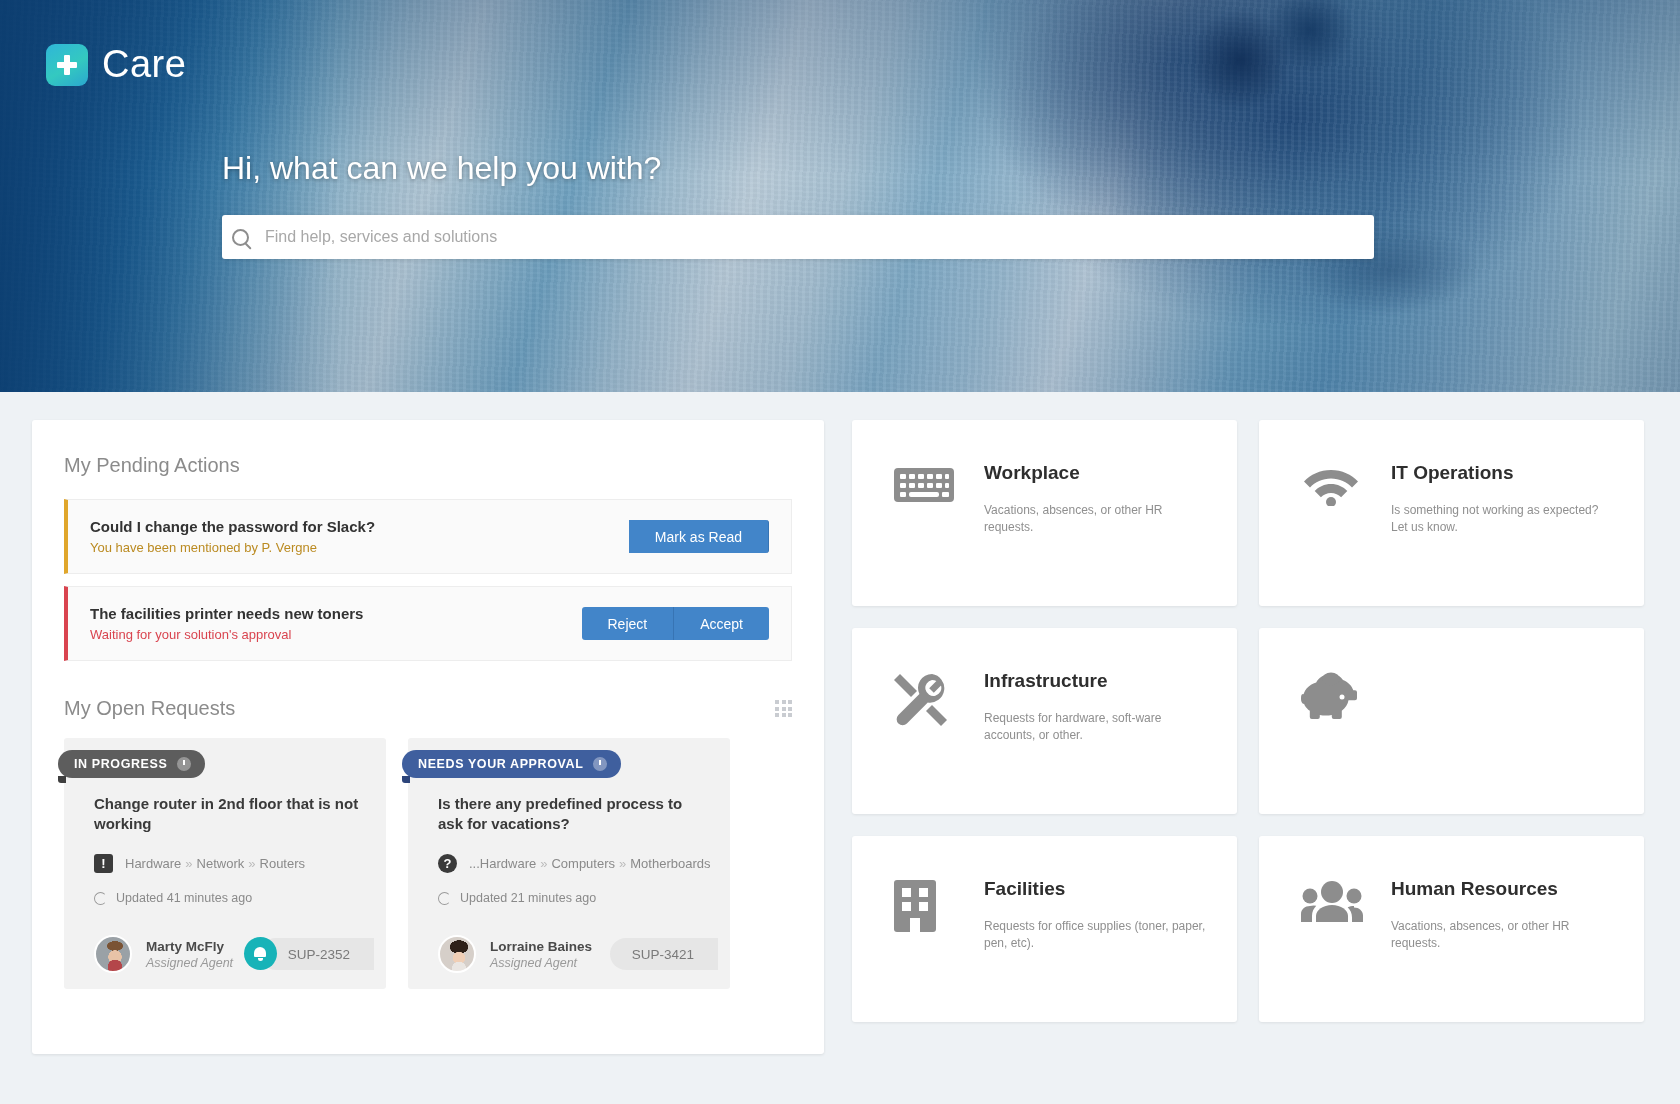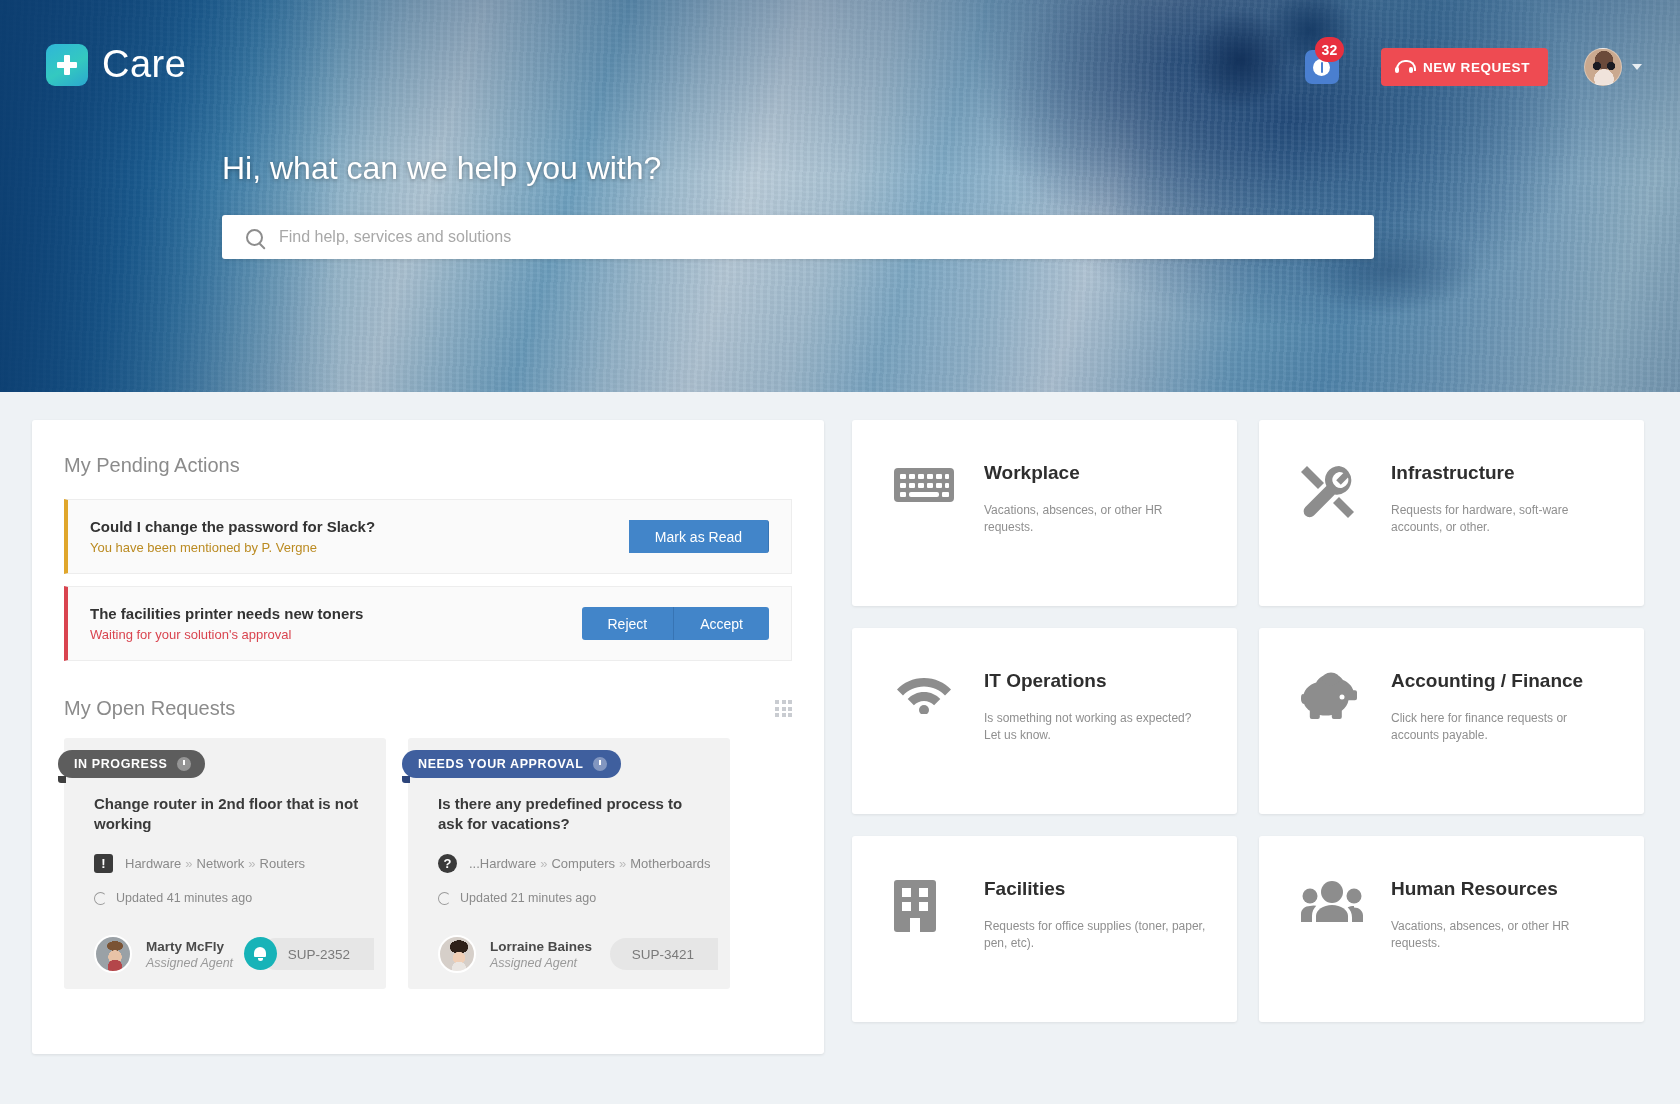--- a/index.html
+++ b/index.html
@@ -199,21 +199,21 @@
   
   .hero-body { position: absolute; left: 222px; top: 150px; z-index: 5; }
   .hero-title {
     color: #fff; font-size: 32px; font-weight: 400;
     text-shadow: 0 1px 4px rgba(0,0,0,.35);
     margin-bottom: 28px;
   }
   .search-box {
     width: 1152px; height: 44px; background: #fff;
     border-radius: 3px; display: flex; align-items: center;
-    padding: 0 24px; box-shadow: 0 1px 4px rgba(0,0,0,.12);
+    padding: 0 10px; box-shadow: 0 1px 4px rgba(0,0,0,.12);
   }
   .ic-search {
     width: 17px; height: 17px; border: 2.4px solid #8d8d8d;
     border-radius: 50%; position: relative; flex: none; margin-right: 16px;
   }
   .ic-search::after {
     content: ""; position: absolute; right: -5px; bottom: -4px;
     width: 8px; height: 2.4px; background: #8d8d8d;
     transform: rotate(45deg); border-radius: 2px;
   }
@@ -404,36 +404,20 @@
 
   <div class="nav">
     <div class="logo">
       <div class="logo-mark">
           <span class="cross"></span>
         </div>
       <div class="logo-text">Care</div>
     </div>
 
 
-    <div class="nav-right">
-      <div class="notif-wrap">
-        <div class="notif-btn">
-          <span class="notif-excl"></span>
-        </div>
-        <div class="notif-badge">32</div>
-      </div>
-      <button class="new-req-btn">
-        <span class="ic-headset"></span>
-        <span>NEW REQUEST</span>
-      </button>
-      <div class="avatar-wrap">
-        <div class="avatar"></div>
-        <span class="caret-down"></span>
-      </div>
-    </div>
   </div>
 
   <div class="hero-body">
     <div class="hero-title">Hi, what can we help you with?</div>
     <div class="search-box">
       <span class="ic-search"></span>
       <input class="search-input" type="text" placeholder="Find help, services and solutions" style="">
     </div>
   </div>
 </div>
@@ -563,58 +547,54 @@
         </svg>
       </div>
       <div class="tile-txt">
         <div class="tile-title">Workplace</div>
         <div class="tile-desc">Vacations, absences, or other HR requests.</div>
       </div>
     </div>
 
     <div class="tile">
       <div class="tile-ic">
+        <svg class="svg-ic" width="60" height="42" viewBox="0 0 60 42">
+          <path d="M30 6C19 6 9.5 10.5 3 17.5l6 6C14 18 21.5 14.5 30 14.5S46 18 51 23.5l6-6C50.5 10.5 41 6 30 6z"></path>
+          <path d="M30 20c-6.5 0-12.2 2.7-16.3 7l6.2 6.2C22.4 30.8 26 29 30 29s7.6 1.8 10.1 4.2l6.2-6.2C42.2 22.7 36.5 20 30 20z"></path>
+          <circle cx="30" cy="38" r="5"></circle>
+        </svg>
+      </div>
+      <div class="tile-txt">
+        <div class="tile-title">IT Operations</div>
+        <div class="tile-desc">Is something not working as expected? Let us know.</div>
+      </div>
+    </div>
+
+    <div class="tile">
+      <div class="tile-ic">
         <svg class="svg-ic" width="56" height="54" viewBox="0 0 56 54">
           <path d="M38 2a14 14 0 0 0-12.6 20.1L4.4 43a6 6 0 0 0 8.5 8.5l20.9-21A14 14 0 1 0 38 2zm0 6c1.6 0 3.1.4 4.4 1l-7.2 7.2 4.6 4.6L47 13.6A8 8 0 1 1 38 8z"></path>
           <path d="M6 2 0 8l17 17 6-6L6 2z"></path>
           <path d="M47 54l6-6-15-15-6 6 15 15z"></path>
         </svg>
       </div>
       <div class="tile-txt">
         <div class="tile-title">Infrastructure</div>
         <div class="tile-desc">Requests for hardware, soft-ware accounts, or other.</div>
-      </div>
-    </div>
-
-    <div class="tile">
-      <div class="tile-ic">
-        <svg class="svg-ic" width="60" height="42" viewBox="0 0 60 42">
-          <path d="M30 6C19 6 9.5 10.5 3 17.5l6 6C14 18 21.5 14.5 30 14.5S46 18 51 23.5l6-6C50.5 10.5 41 6 30 6z"></path>
-          <path d="M30 20c-6.5 0-12.2 2.7-16.3 7l6.2 6.2C22.4 30.8 26 29 30 29s7.6 1.8 10.1 4.2l6.2-6.2C42.2 22.7 36.5 20 30 20z"></path>
-          <circle cx="30" cy="38" r="5"></circle>
-        </svg>
-      </div>
-      <div class="tile-txt">
-        <div class="tile-title">IT Operations</div>
-        <div class="tile-desc">Is something not working as expected? Let us know.</div>
       </div>
     </div>
 
     <div class="tile">
       <div class="tile-ic">
         <svg class="svg-ic" width="60" height="48" viewBox="0 0 60 48">
           <path d="M30 2c-7 0-12.5 3.6-14.8 8.6C7.8 12.6 2 18.9 2 26.4c0 5 2.6 9.4 6.8 12.3V45a2 2 0 0 0 2 2h6a2 2 0 0 0 2-2v-2.1c1.9.4 3.9.6 6 .6s4.1-.2 6-.6V45a2 2 0 0 0 2 2h6a2 2 0 0 0 2-2v-6.3c3.6-2.5 6-6.2 6.7-10.4H54a2 2 0 0 0 2-2v-6a2 2 0 0 0-2-2h-1.7c-1.5-4.7-5.3-8.5-10.3-10.4C39.7 4.6 35.2 2 30 2z"></path>
           <ellipse cx="30" cy="7" rx="9" ry="6.5"></ellipse>
           <circle cx="41" cy="25" r="2.5" fill="#fff"></circle>
           <path d="M2 22c-2 0-2 3-2 5s1 5 3 5 2-3 2-5-1-5-3-5z"></path>
         </svg>
-      </div>
-      <div class="tile-txt">
-        <div class="tile-title">Accounting / Finance</div>
-        <div class="tile-desc">Click here for finance requests or accounts payable.</div>
       </div>
     </div>
 
     <div class="tile">
       <div class="tile-ic">
         <svg class="svg-ic" width="42" height="52" viewBox="0 0 42 52">
           <rect x="0" y="0" width="42" height="52" rx="3"></rect>
           <g fill="#fff">
             <rect x="8" y="8" width="9" height="9"></rect>
               <rect x="25" y="8" width="9" height="9"></rect>

